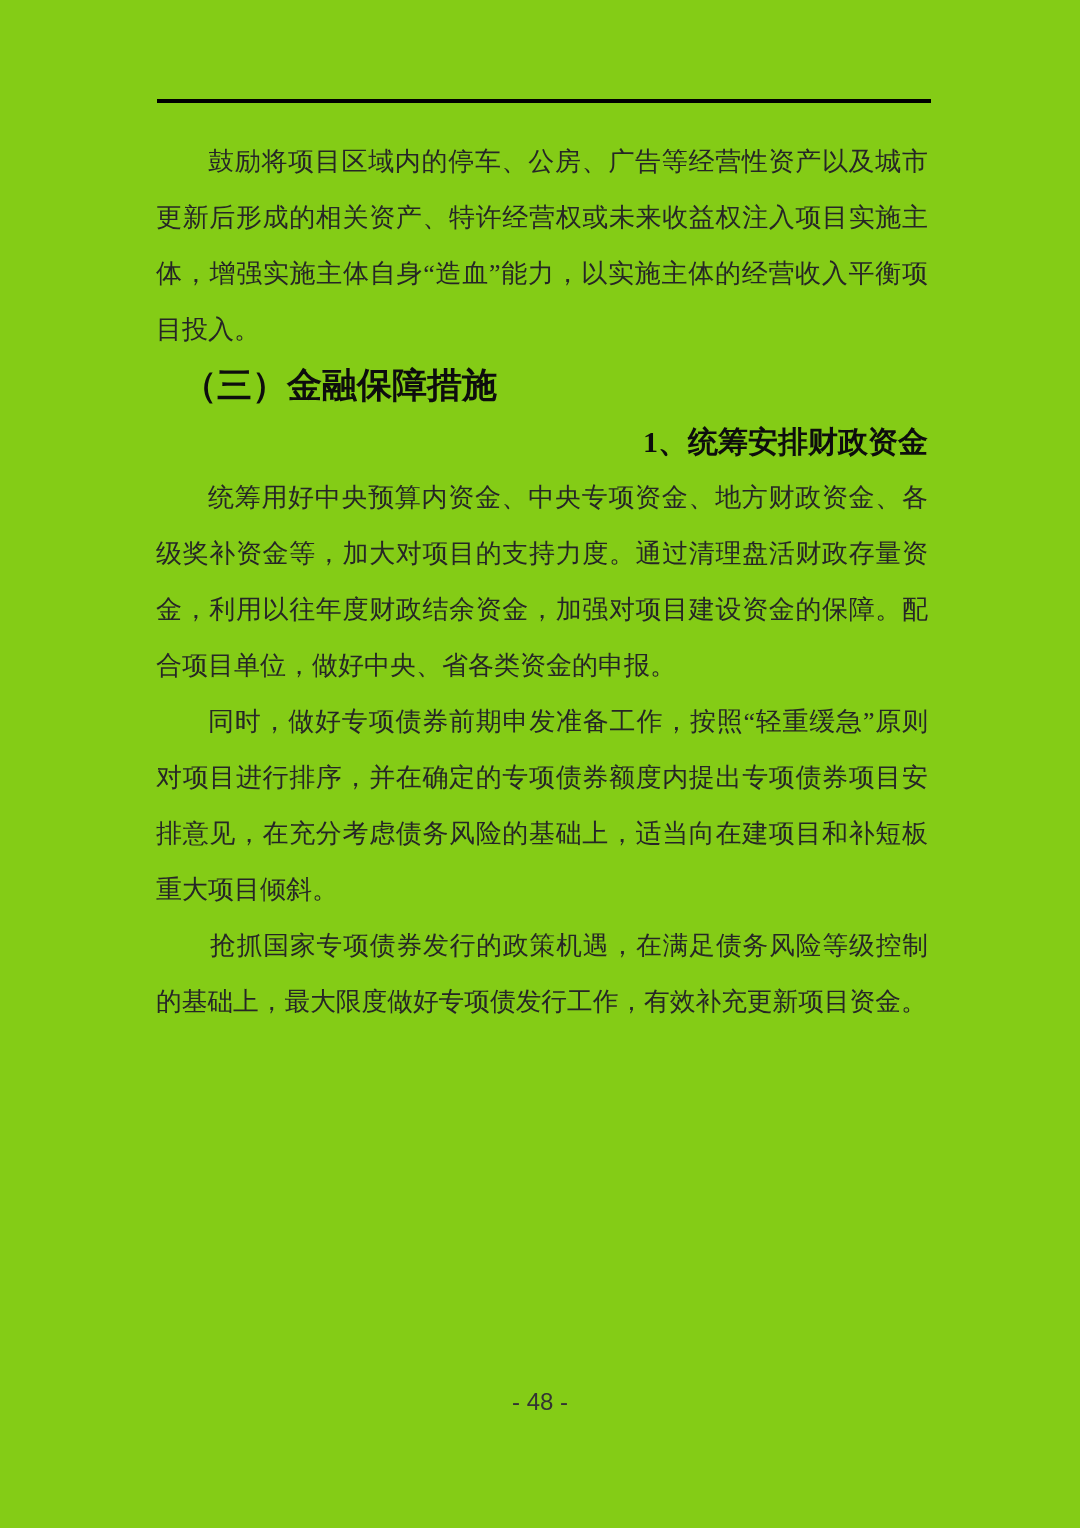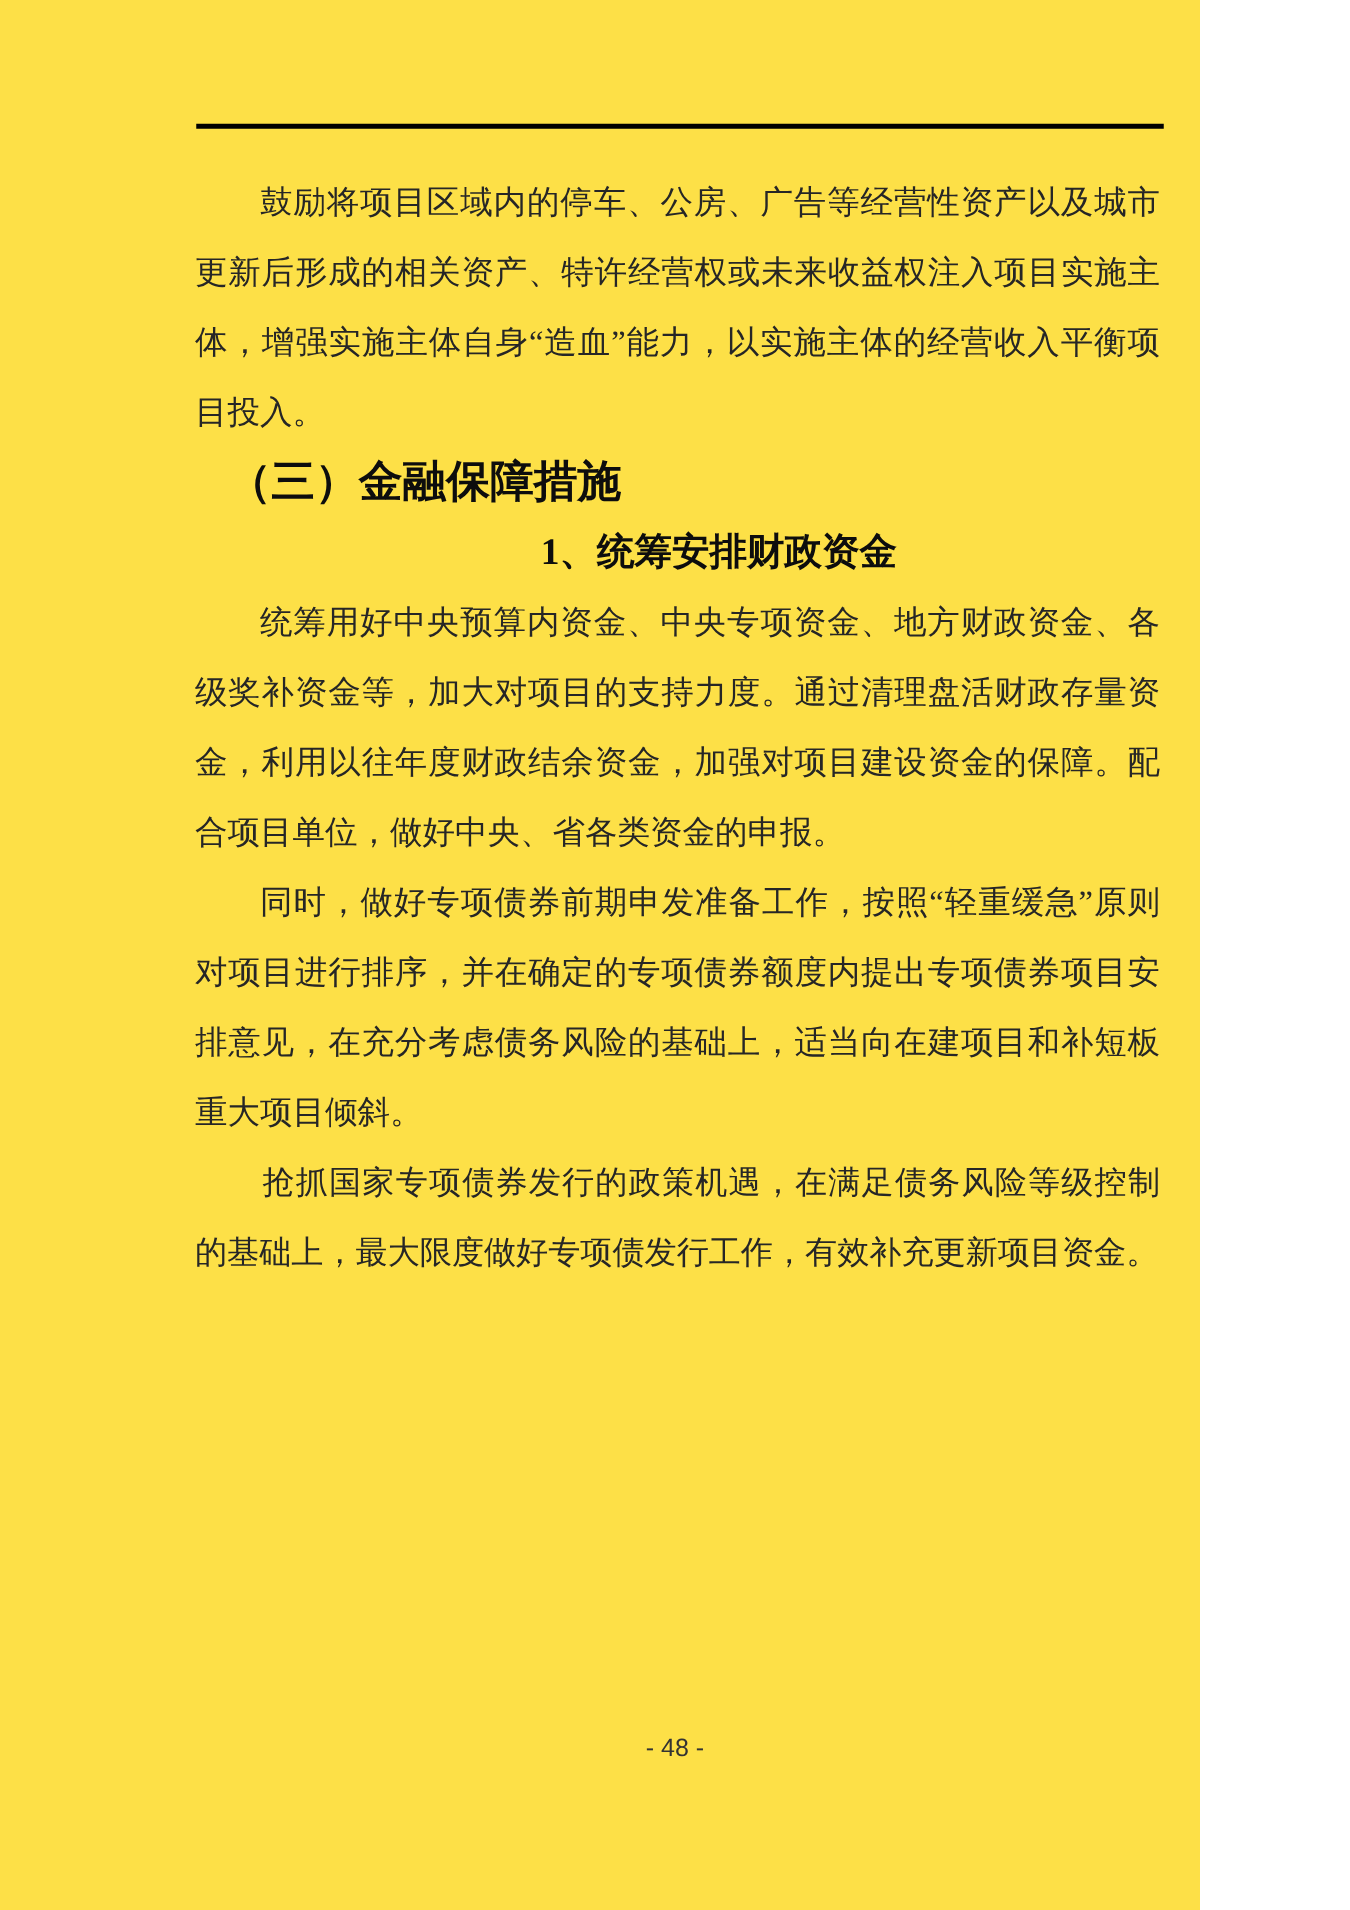--- a/index.html
+++ b/index.html
@@ -1,20 +1,20 @@
 <!DOCTYPE html>
 <html><head>
 <meta charset="utf-8">
 <style>
   html, body { margin: 0; padding: 0; background: #ffffff; }
   .page {
     position: relative;
-    width: 960px;
+    width: 1080px;
     height: 1528px;
-    background: #fde047;
+    background: #84cc16;
     overflow: hidden;
     font-family: "Liberation Serif", serif;
   }
   .top-rule {
     position: absolute;
     left: 157px;
     top: 99px;
     width: 774px;
     height: 4px;
     background: #000000;
@@ -40,30 +40,30 @@
     text-indent: 26px;
     line-height: 56px;
     text-align: left;
   }
   .heading-sub {
     font-size: 30px;
     font-weight: 700;
     color: #0d0d0d;
     text-indent: 66px;
     line-height: 56px;
-    text-align: center;
+    text-align: right;
   }
   .footer {
     position: absolute;
     left: 0;
     top: 1388px;
     width: 1080px;
     text-align: center;
     font-family: "Liberation Sans", sans-serif;
-    font-size: 20px;
+    font-size: 24px;
     color: #333333;
   }
 </style>
 </head>
 <body>
 
 <div class="page">
 
   <div class="top-rule"></div>
 

